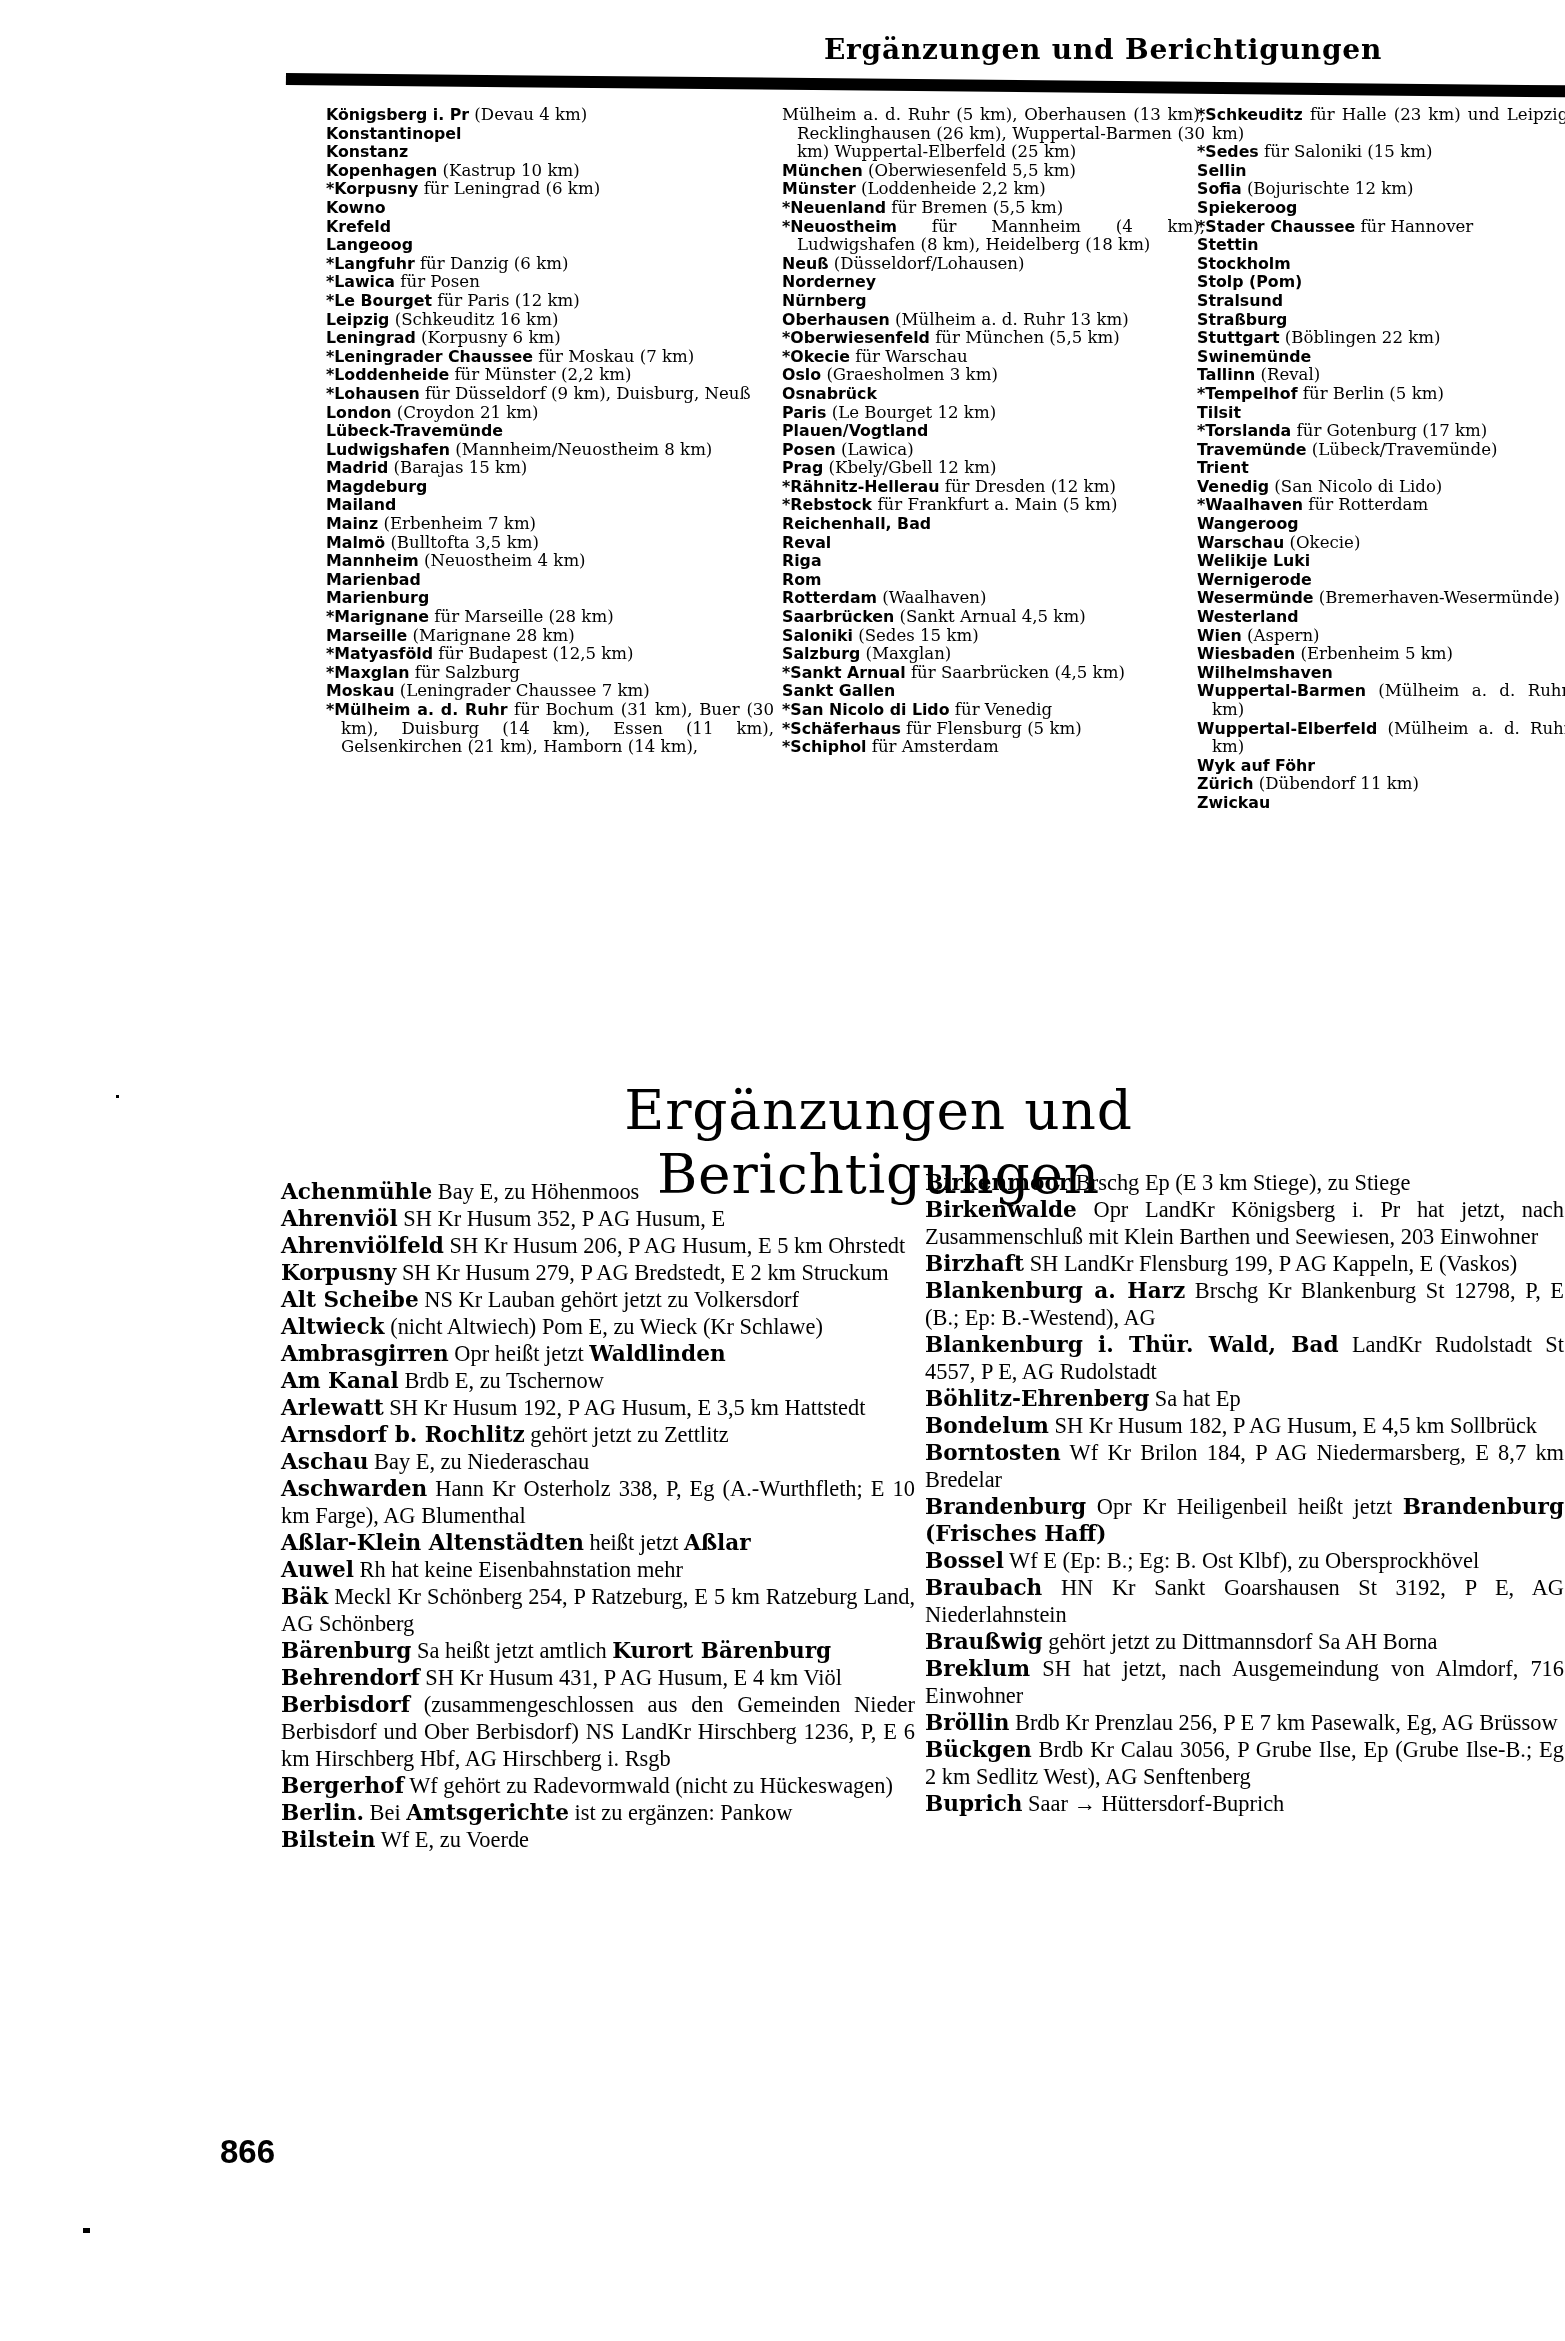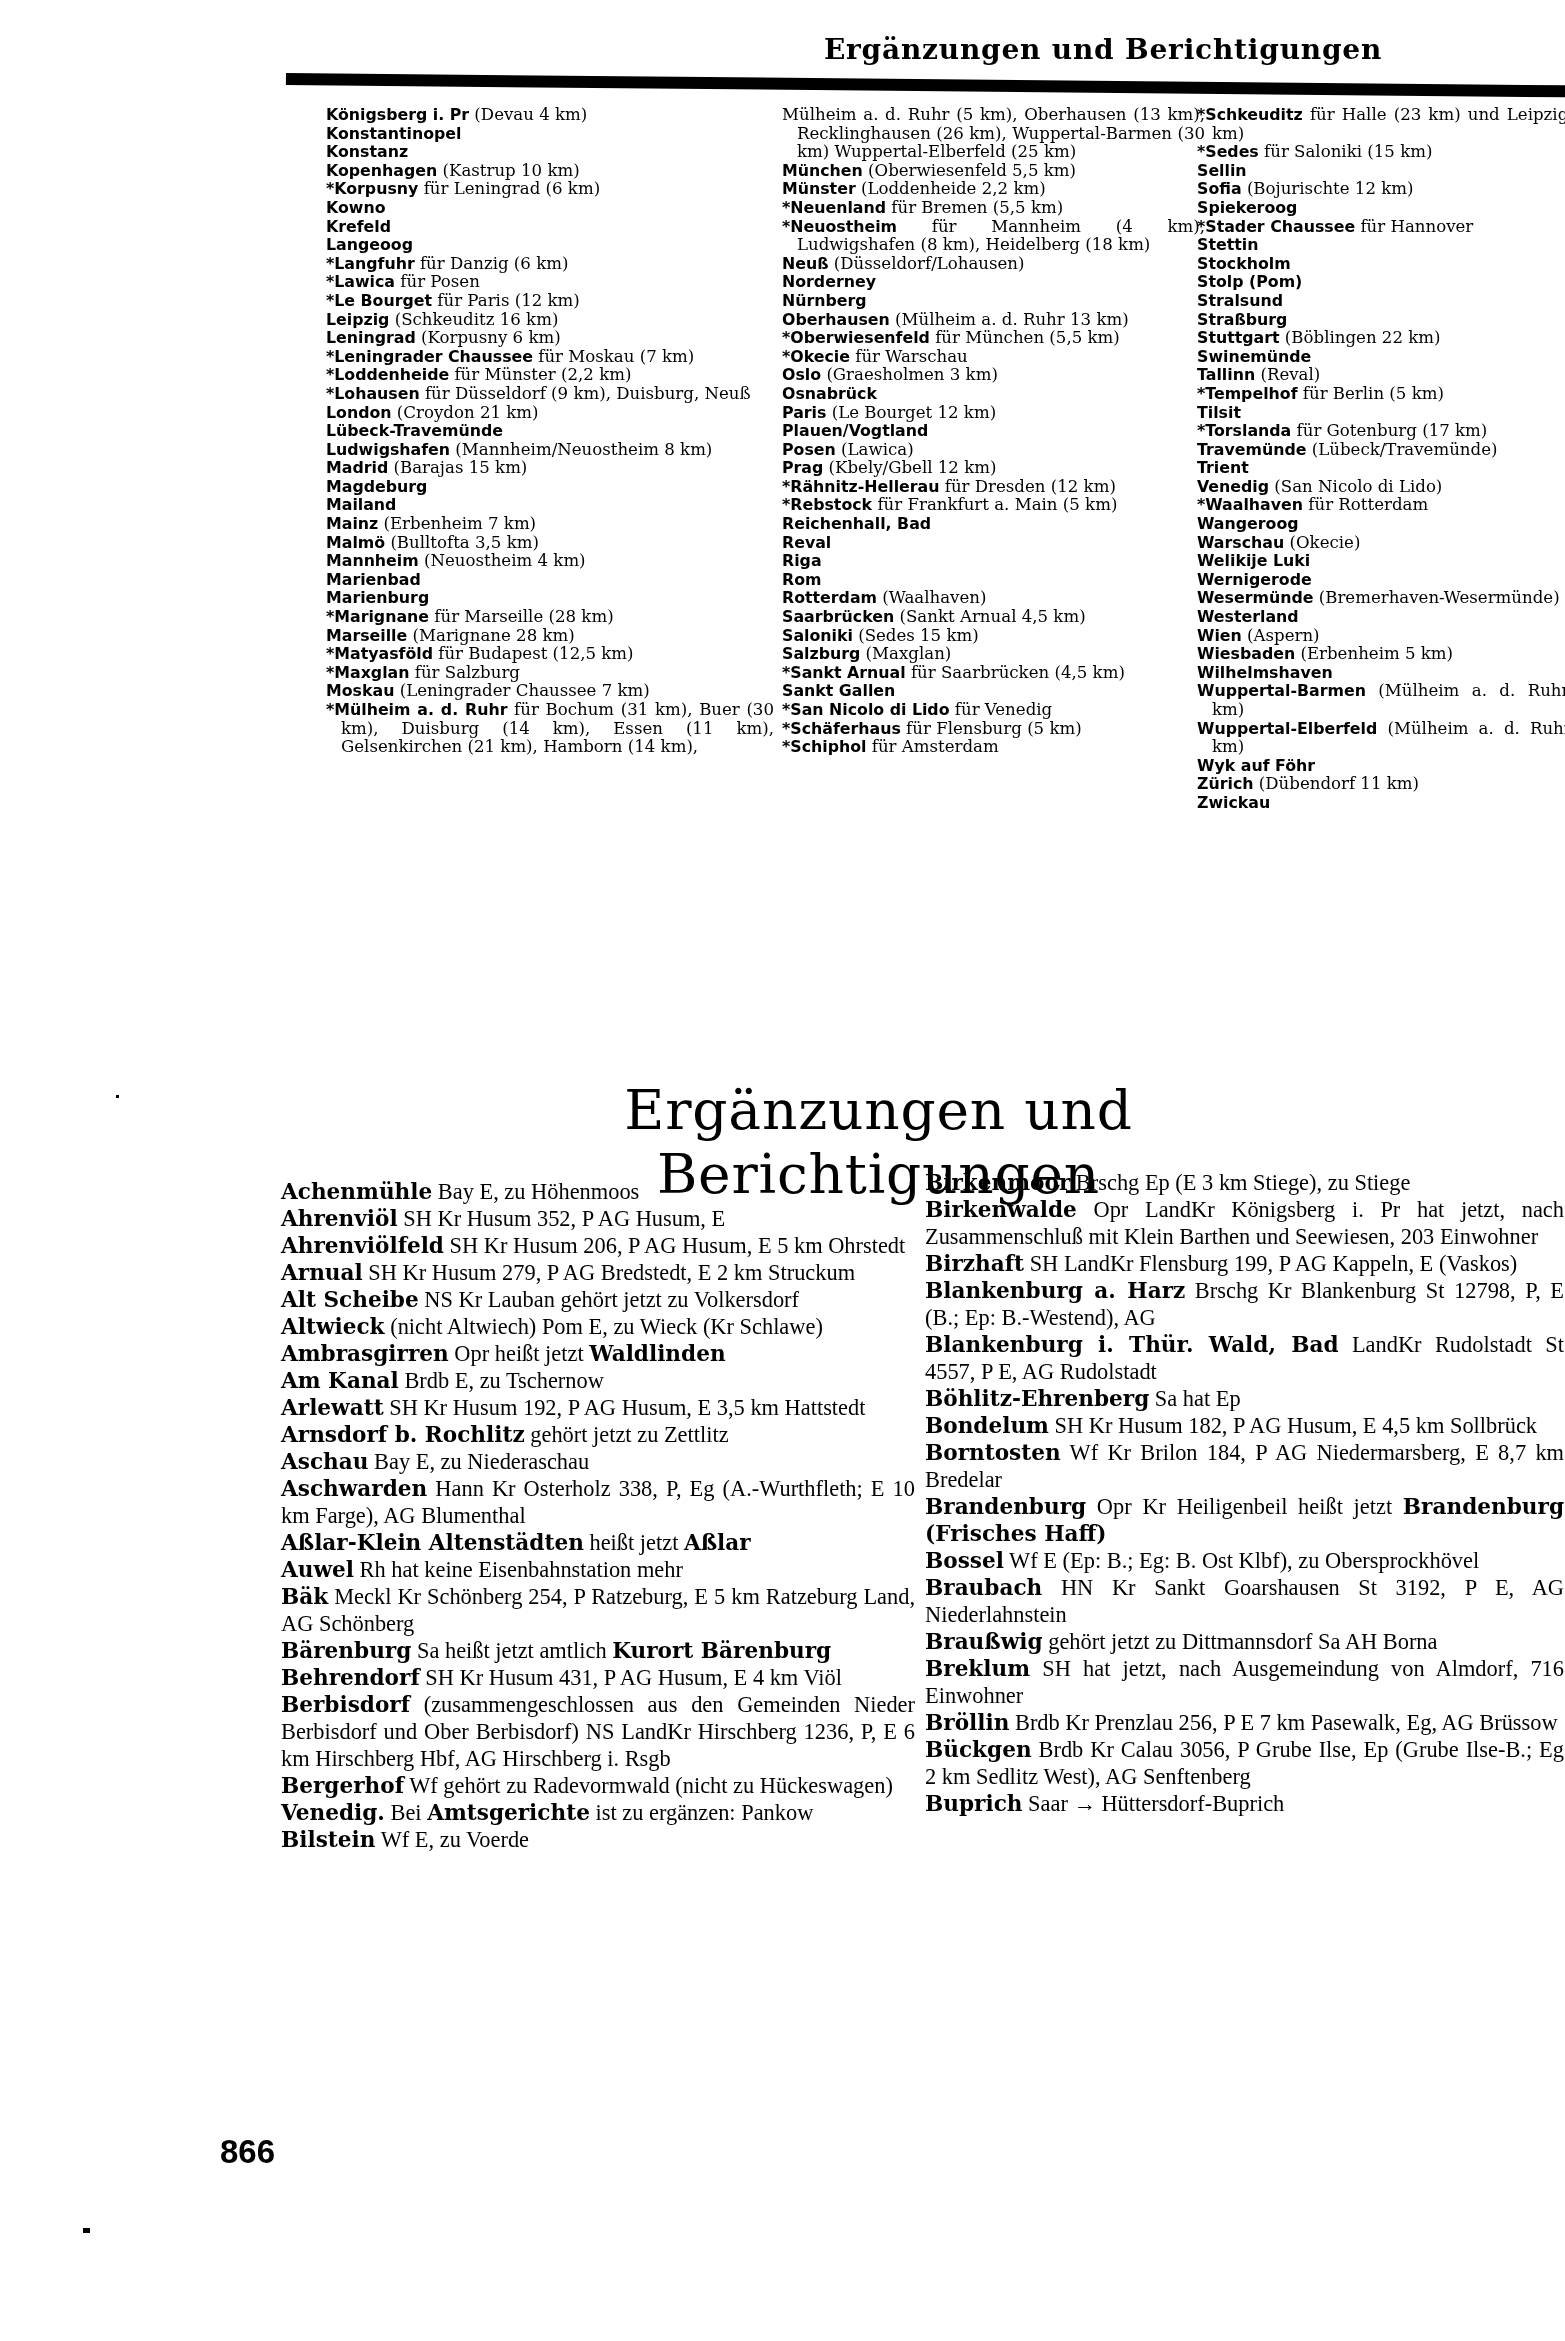--- a/index.html
+++ b/index.html
@@ -134,37 +134,37 @@
     <p class="entry"><span class="hw">Zürich</span><span class="rest"> (Dübendorf 11 km)</span></p>
     <p class="entry"><span class="hw">Zwickau</span><span class="rest"></span></p>
   </div>
 
 <div class="section-title">Ergänzungen und Berichtigungen</div>
 
 <div class="bcol bcol-1">
     <p class="bentry"><span class="hw">Achenmühle</span><span class="rest"> Bay E, zu Höhenmoos</span></p>
     <p class="bentry"><span class="hw">Ahrenviöl</span><span class="rest"> SH Kr Husum 352, P AG Husum, E</span></p>
     <p class="bentry"><span class="hw">Ahrenviölfeld</span><span class="rest"> SH Kr Husum 206, P AG Husum, E 5 km Ohrstedt</span></p>
-    <p class="bentry"><span class="hw">Arnual</span><span class="rest"> SH Kr Husum 279, P AG Bredstedt, E 2 km Struckum</span></p>
+    <p class="bentry"><span class="hw">Korpusny</span><span class="rest"> SH Kr Husum 279, P AG Bredstedt, E 2 km Struckum</span></p>
     <p class="bentry"><span class="hw">Alt Scheibe</span><span class="rest"> NS Kr Lauban gehört jetzt zu Volkersdorf</span></p>
     <p class="bentry"><span class="hw">Altwieck</span><span class="rest"> (nicht Altwiech) Pom E, zu Wieck (Kr Schlawe)</span></p>
     <p class="bentry"><span class="hw">Ambrasgirren</span><span class="rest"> Opr heißt jetzt </span><span class="hw">Waldlinden</span></p>
     <p class="bentry"><span class="hw">Am Kanal</span><span class="rest"> Brdb E, zu Tschernow</span></p>
     <p class="bentry"><span class="hw">Arlewatt</span><span class="rest"> SH Kr Husum 192, P AG Husum, E 3,5 km Hattstedt</span></p>
     <p class="bentry"><span class="hw">Arnsdorf b. Rochlitz</span><span class="rest"> gehört jetzt zu Zettlitz</span></p>
     <p class="bentry"><span class="hw">Aschau</span><span class="rest"> Bay E, zu Niederaschau</span></p>
     <p class="bentry"><span class="hw">Aschwarden</span><span class="rest"> Hann Kr Osterholz 338, P, Eg (A.-Wurthfleth; E 10 km Farge), AG Blumenthal</span></p>
     <p class="bentry"><span class="hw">Aßlar-Klein Altenstädten</span><span class="rest"> heißt jetzt </span><span class="hw">Aßlar</span></p>
     <p class="bentry"><span class="hw">Auwel</span><span class="rest"> Rh hat keine Eisenbahnstation mehr</span></p>
     <p class="bentry"><span class="hw">Bäk</span><span class="rest"> Meckl Kr Schönberg 254, P Ratzeburg, E 5 km Ratzeburg Land, AG Schönberg</span></p>
     <p class="bentry"><span class="hw">Bärenburg</span><span class="rest"> Sa heißt jetzt amtlich </span><span class="hw">Kurort Bärenburg</span></p>
     <p class="bentry"><span class="hw">Behrendorf</span><span class="rest"> SH Kr Husum 431, P AG Husum, E 4 km Viöl</span></p>
     <p class="bentry"><span class="hw">Berbisdorf</span><span class="rest"> (zusammengeschlossen aus den Gemeinden Nieder Berbisdorf und Ober Berbisdorf) NS LandKr Hirschberg 1236, P, E 6 km Hirschberg Hbf, AG Hirschberg i. Rsgb</span></p>
     <p class="bentry"><span class="hw">Bergerhof</span><span class="rest"> Wf gehört zu Radevormwald (nicht zu Hückeswagen)</span></p>
-    <p class="bentry"><span class="hw">Venedig.</span><span class="rest"> Bei </span><span class="hw">Amtsgerichte</span><span class="rest"> ist zu ergänzen: Pankow</span></p>
+    <p class="bentry"><span class="hw">Berlin.</span><span class="rest"> Bei </span><span class="hw">Amtsgerichte</span><span class="rest"> ist zu ergänzen: Pankow</span></p>
     <p class="bentry"><span class="hw">Bilstein</span><span class="rest"> Wf E, zu Voerde</span></p>
   </div>
 <div class="bcol bcol-2">
     <p class="bentry"><span class="hw">Birkenmoor</span><span class="rest"> Brschg Ep (E 3 km Stiege), zu Stiege</span></p>
     <p class="bentry"><span class="hw">Birkenwalde</span><span class="rest"> Opr LandKr Königsberg i. Pr hat jetzt, nach Zusammenschluß mit Klein Barthen und Seewiesen, 203 Einwohner</span></p>
     <p class="bentry"><span class="hw">Birzhaft</span><span class="rest"> SH LandKr Flensburg 199, P AG Kappeln, E (Vaskos)</span></p>
     <p class="bentry"><span class="hw">Blankenburg a. Harz</span><span class="rest"> Brschg Kr Blankenburg St 12798, P, E (B.; Ep: B.-Westend), AG</span></p>
     <p class="bentry"><span class="hw">Blankenburg i. Thür. Wald, Bad</span><span class="rest"> LandKr Rudolstadt St 4557, P E, AG Rudolstadt</span></p>
     <p class="bentry"><span class="hw">Böhlitz-Ehrenberg</span><span class="rest"> Sa hat Ep</span></p>
     <p class="bentry"><span class="hw">Bondelum</span><span class="rest"> SH Kr Husum 182, P AG Husum, E 4,5 km Sollbrück</span></p>

